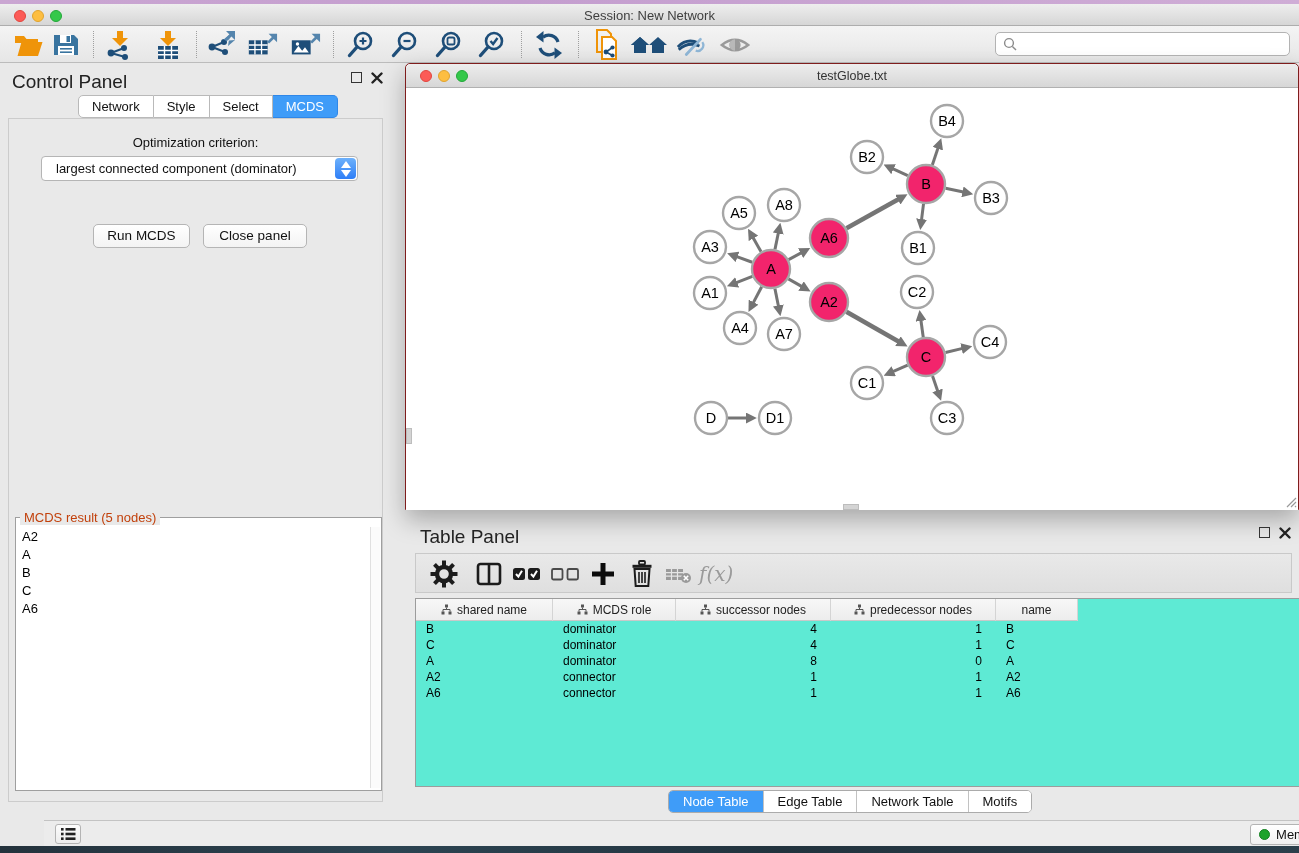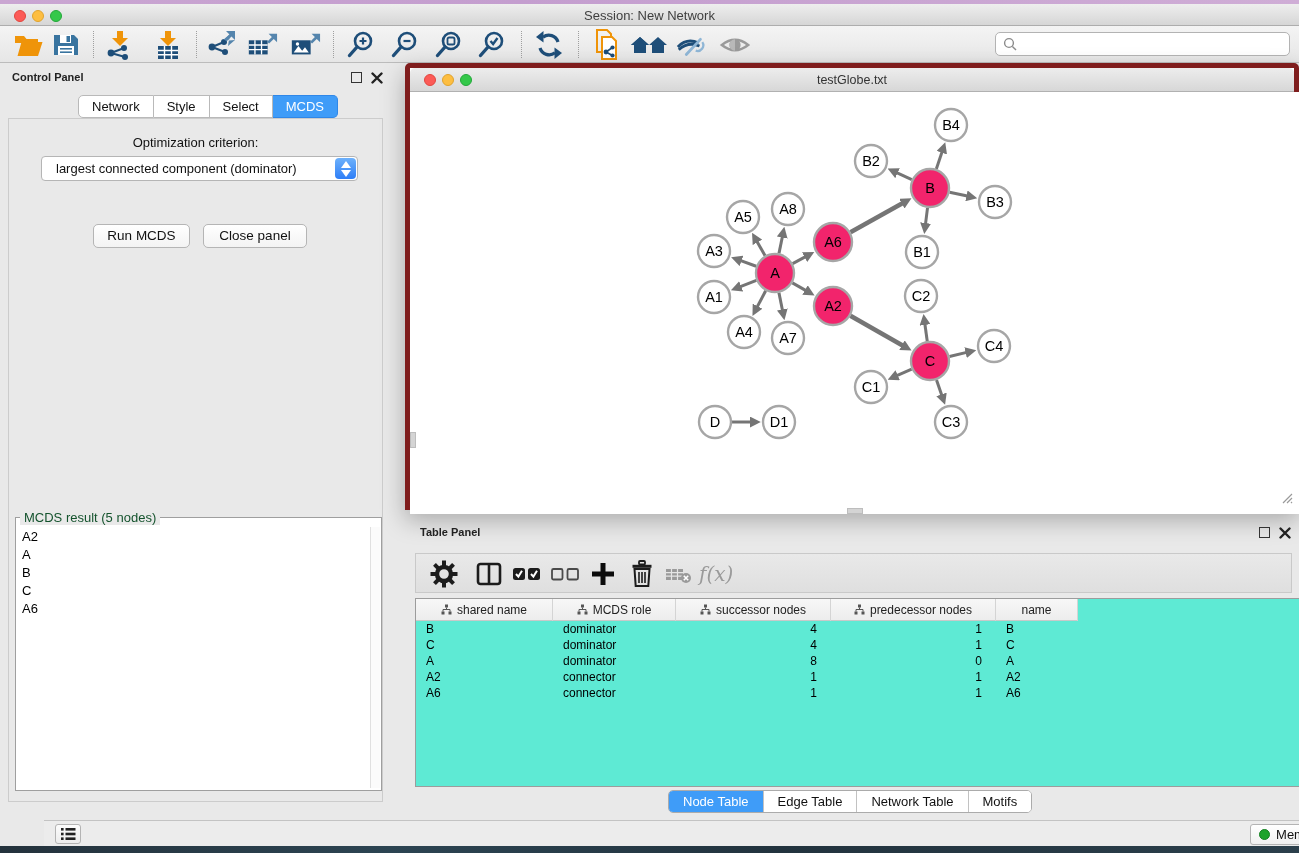--- a/index.html
+++ b/index.html
@@ -20,48 +20,48 @@
   .toolbar { position:absolute; left:0; top:26px; width:1299px; height:37px;
     background:linear-gradient(#f4f4f4,#e6e6e6); border-bottom:1px solid #bcbcbc; }
   .tbtn { position:absolute; top:4px; width:32px; height:30px; display:flex; align-items:center; justify-content:center; }
   .tsep { position:absolute; top:5px; height:27px; width:0; border-left:1px dotted #9f9f9f; }
   .searchbox { position:absolute; left:995px; top:6px; width:295px; height:24px; background:#fff;
     border:1px solid #b3b3b3; border-radius:5px; display:flex; align-items:center; padding-left:7px; }
   .searchbox input { border:none; outline:none; flex:1; font-size:12px; background:transparent; margin-left:5px; }
 
   
   .control-panel { position:absolute; left:0; top:63px; width:391px; height:757px; }
-  .panel-title { position:absolute; left:12px; top:8px; font-size:11px; color:#222;font-weight:bold; }
+  .panel-title { position:absolute; left:12px; top:8px; font-size:19px; color:#222; }
   .panel-winbtns { position:absolute; right:8px; top:9px; display:flex; gap:9px; }
   .cp-tabs { position:absolute; left:78px; top:32px; display:flex; }
   .cp-tab { height:23px; padding:0 13px; line-height:22px; background:#fff; border:1px solid #b9b9b9;
     border-left:none; font-size:13px; color:#111; }
   .cp-tab:first-child { border-left:1px solid #b9b9b9; border-radius:5px 0 0 5px; }
   .cp-tab:last-child { border-radius:0 5px 5px 0; }
   .cp-tab.active { background:#3f9cf8; border-color:#2f87e8; color:#fff; }
   .cp-content { position:absolute; left:8px; top:55px; width:375px; height:684px;
     background:#e9e9e9; border:1px solid #cccccc; }
   .opt-label { position:absolute; left:0; width:100%; top:16px; text-align:center; font-size:13px; color:#111; }
   .dropdown { position:absolute; left:32px; top:37px; width:317px; height:25px; background:#fff;
     border:1px solid #b5b5b5; border-radius:4px; display:flex; align-items:center; }
   .dropdown .dd-text { flex:1; padding-left:14px; font-size:13px; color:#111; white-space:nowrap; overflow:hidden; }
   .dd-stepper { width:21px; height:21px; margin-right:1px; border-radius:4px;
     background:linear-gradient(#6db1fb,#2e7ef7); display:flex; flex-direction:column; align-items:center; justify-content:center; gap:2px; }
   .pbtn { position:absolute; top:72px; height:24px; background:linear-gradient(#ffffff,#f3f3f3);
     border:1px solid #b5b5b5; border-radius:5px; font-size:13.5px; color:#111; text-align:center; line-height:22px;margin-top:33px; }
   .group { position:absolute; left:6px; top:391px; width:367px; height:281px; }
   .groupbox { position:absolute; left:0; top:7px; right:0; bottom:0; border:1px solid #9f9f9f; background:#fff; }
-  .group-legend { position:absolute; left:5px; top:0; background:#e9e9e9; padding:0 4px; font-size:13px; color:#14532d; z-index:2; }
+  .group-legend { position:absolute; left:5px; top:0; background:#e9e9e9; padding:0 4px; font-size:13px; color:#c2410c; z-index:2; }
   .mcds-list { position:absolute; left:1px; top:9px; right:11px; bottom:2px; background:#fff; overflow:hidden; }
   .mcds-item { font-size:13px; padding:1.5px 0 1.5px 5px; color:#000; }
   .list-scroll { position:absolute; right:1px; top:9px; bottom:2px; width:10px; background:#fbfbfb; border-left:1px solid #e0e0e0; }
 
   
   .net-window { position:absolute; left:405px; top:63px; width:894px; height:447px;
-    border:5px solid #7f1d1d; border-radius:5px 5px 0 0; box-shadow:0 10px 24px rgba(0,0,0,.28); background:#fff; }
+    border:1px solid #7f1d1d; border-radius:5px 5px 0 0; box-shadow:0 10px 24px rgba(0,0,0,.28); background:#fff; }
   .net-titlebar { position:absolute; left:0; top:0; right:0; height:24px;
     background:linear-gradient(#ededed,#d7d7d7); border-bottom:1px solid #b1b1b1; border-radius:5px 5px 0 0; }
   .net-titlebar .traffic{ top:6px; }
   .nt-red{left:14px;} .nt-yellow{left:32px;} .nt-green{left:50px;}
   .net-title { position:absolute; left:0; right:0; top:5px; text-align:center; font-size:12.5px; color:#333; }
   .net-canvas { position:absolute; left:0; top:24px; width:892px; height:422px; background:#fff; }
   .resize-grip { position:absolute; right:1px; bottom:1px; width:13px; height:13px; }
   .scroll-nub-v { position:absolute; left:0; top:340px; width:6px; height:16px; background:#d4d4d4; border:1px solid #bdbdbd; }
   .scroll-nub-h { position:absolute; left:437px; bottom:0; width:16px; height:6px; background:#d4d4d4; border:1px solid #bdbdbd; }
 

